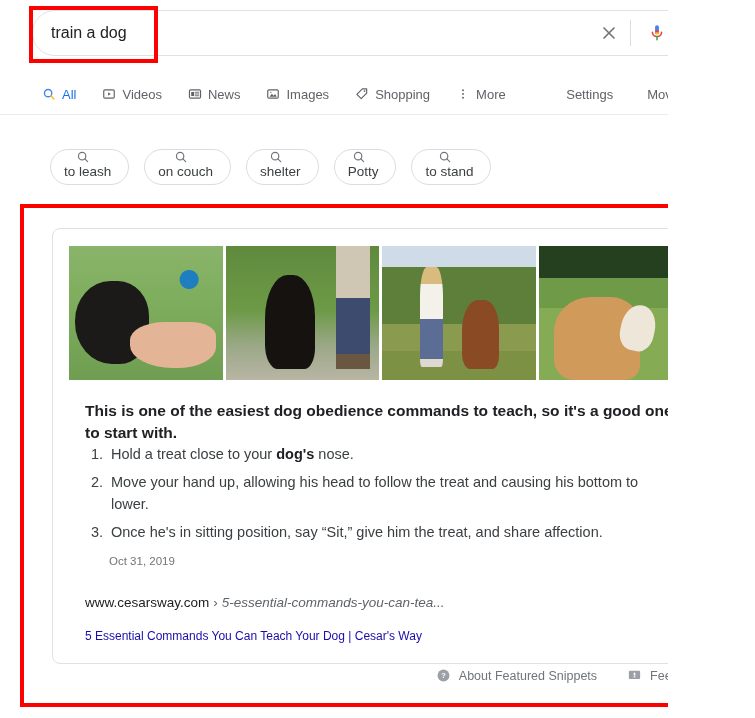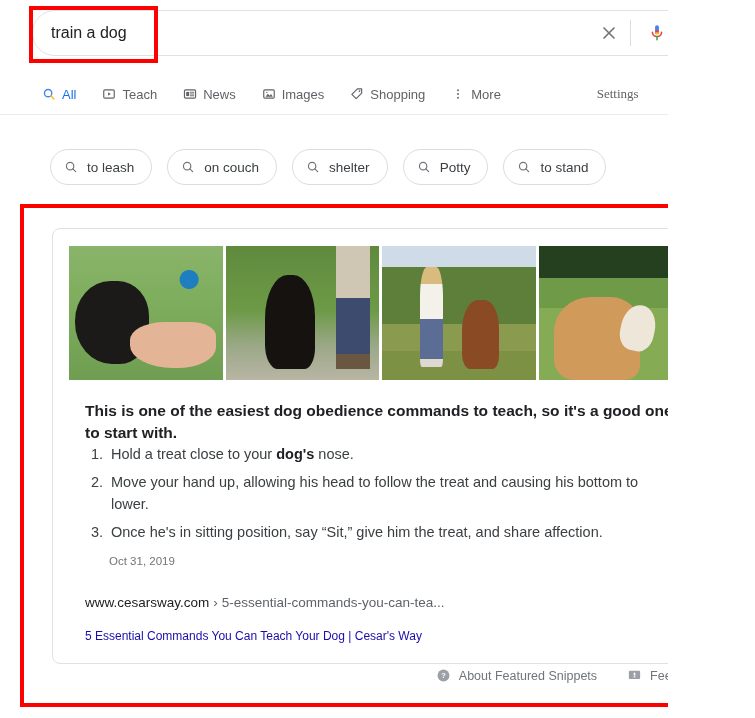--- a/index.html
+++ b/index.html
@@ -78,22 +78,21 @@
     margin-right: 26px;
     cursor: pointer;
     white-space: nowrap;
   }
   .nav-item.active { color: #1a73e8; }
   .nav-item .ico { display: flex; align-items: center; margin-right: 6px; }
   .nav-right {
     margin-left: auto;
     display: flex;
     align-items: center;
-    margin-right: 52px;
-    font-family: Liberation Serif, serif;
+    margin-right: 76px;
   }
   .nav-right .nav-plain {
     color: #5f6368;
     margin-left: 34px;
     cursor: pointer;
     font-size: 13px;
   }
   .nav-underline {
     position: absolute;
     left: 0; top: 114px;
@@ -116,20 +115,21 @@
     border-radius: 20px;
     background: #fff;
     display: flex;
     align-items: center;
     padding: 0 17px 0 13px;
     font-size: 13.5px;
     color: #3c4043;
     white-space: nowrap;
     cursor: pointer;
     box-sizing: border-box;
+    flex-direction: column;
   }
   .chip .cico { margin-right: 9px; display: flex; align-items: center; }
 
   
   .redbox {
     position: absolute;
     border: 4px solid #fd0000;
     box-sizing: border-box;
     pointer-events: none;
     z-index: 30;
@@ -252,21 +252,21 @@
   }
   .snip-url {
     margin: 28px 32px 0 32px;
     font-size: 13.5px;
     color: #202124;
     white-space: nowrap;
     overflow: hidden;
     text-overflow: ellipsis;
   }
   .snip-url .sep { color: #5f6368; margin: 0 4px; }
-  .snip-url .path { color: #5f6368; }
+  .snip-url .path { color: #5f6368; font-style: italic; }
   .snip-title {
     display: block;
     margin: 19px 32px 0 32px;
     font-size: 12px;
     color: #1a0dab;
     text-decoration: none;
     cursor: pointer;
     line-height: 1.3;
   }
 
@@ -334,21 +334,21 @@
         <span>All</span>
       </div>
 
       <div class="nav-item">
         <span class="ico">
           <svg width="14" height="14" viewBox="0 0 24 24">
             <rect x="3" y="5" width="18" height="14" rx="2" stroke="#5f6368" stroke-width="2" fill="none"></rect>
             <path d="M10.5 9 L15 12 L10.5 15 Z" fill="#5f6368"></path>
           </svg>
         </span>
-        <span>Teach</span>
+        <span>Videos</span>
       </div>
 
       <div class="nav-item">
         <span class="ico">
           <svg width="14" height="14" viewBox="0 0 24 24">
             <rect x="2.5" y="5" width="19" height="14" rx="2" stroke="#5f6368" stroke-width="2" fill="none"></rect>
             <rect x="5.5" y="8.5" width="5" height="7" fill="#5f6368"></rect>
             <path d="M12.5 9h6 M12.5 12h6 M12.5 15h6" stroke="#5f6368" stroke-width="1.6" stroke-linecap="round"></path>
           </svg>
         </span>

